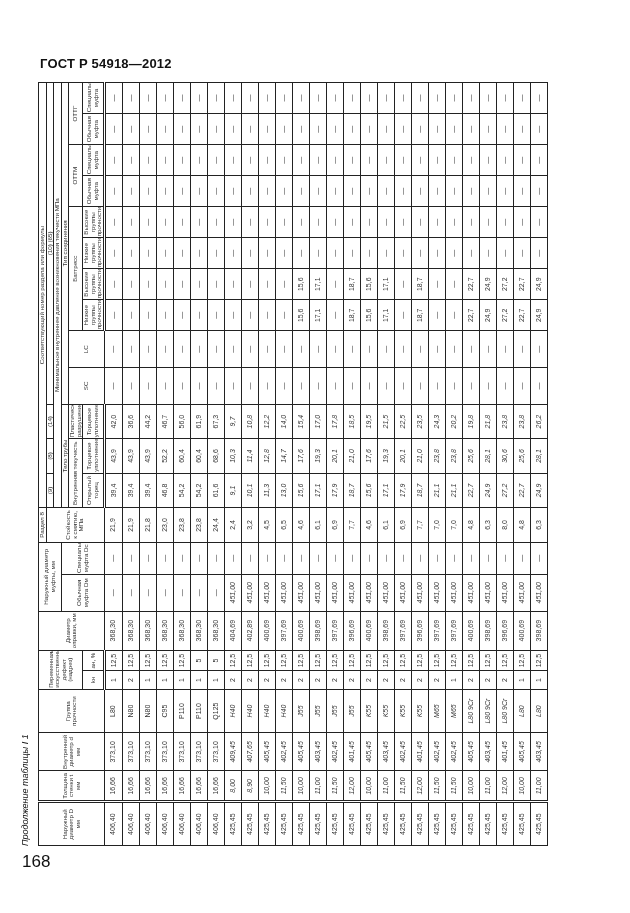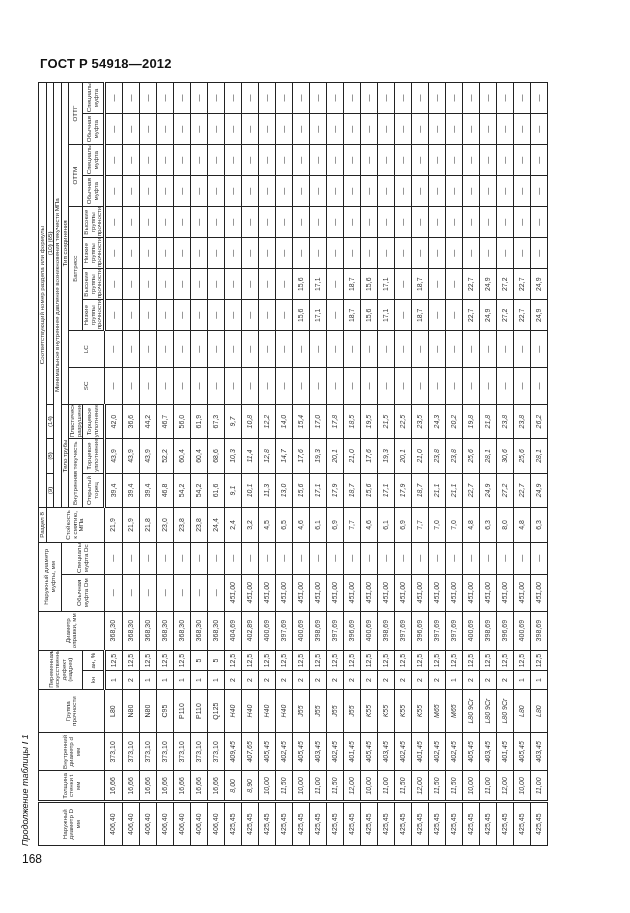--- a/index.html
+++ b/index.html
@@ -1,18 +1,18 @@
 <!DOCTYPE html>
 <html><head>
 <meta charset="utf-8">
 <style>
   html,body{margin:0;padding:0;background:#fff;}
   body{width:630px;height:913px;position:relative;overflow:hidden;font-family:"Liberation Sans",sans-serif;color:#111;}
   .doc-title{position:absolute;left:40px;top:56px;font-size:13px;font-weight:bold;letter-spacing:0.2px;}
-  .page-num{position:absolute;left:22px;top:852px;font-size:12px;}
+  .page-num{position:absolute;left:22px;top:852px;font-size:17px;}
   .caption{position:absolute;left:20px;top:846px;transform-origin:0 0;transform:rotate(-90deg);font-size:9px;font-style:italic;white-space:nowrap;}
   
   .landscape{position:absolute;left:38px;top:846px;width:764px;height:567px;transform-origin:0 0;transform:rotate(-90deg);}
   table.t{border-collapse:collapse;width:764px;table-layout:fixed;font-size:7px;}
   table.t td, table.t th{border:1px solid #222;padding:0 1px;text-align:center;vertical-align:middle;font-weight:normal;line-height:1.05;overflow:hidden;white-space:nowrap;}
   table.t th{font-size:6.2px;white-space:normal;color:#333;}
   table.t td{height:16px;color:#333;}
   table.t .it{font-style:italic;}
   tr.hdr-last th{border-bottom:3px double #222;}
   .c-D{border-right:3px double #222 !important;}

